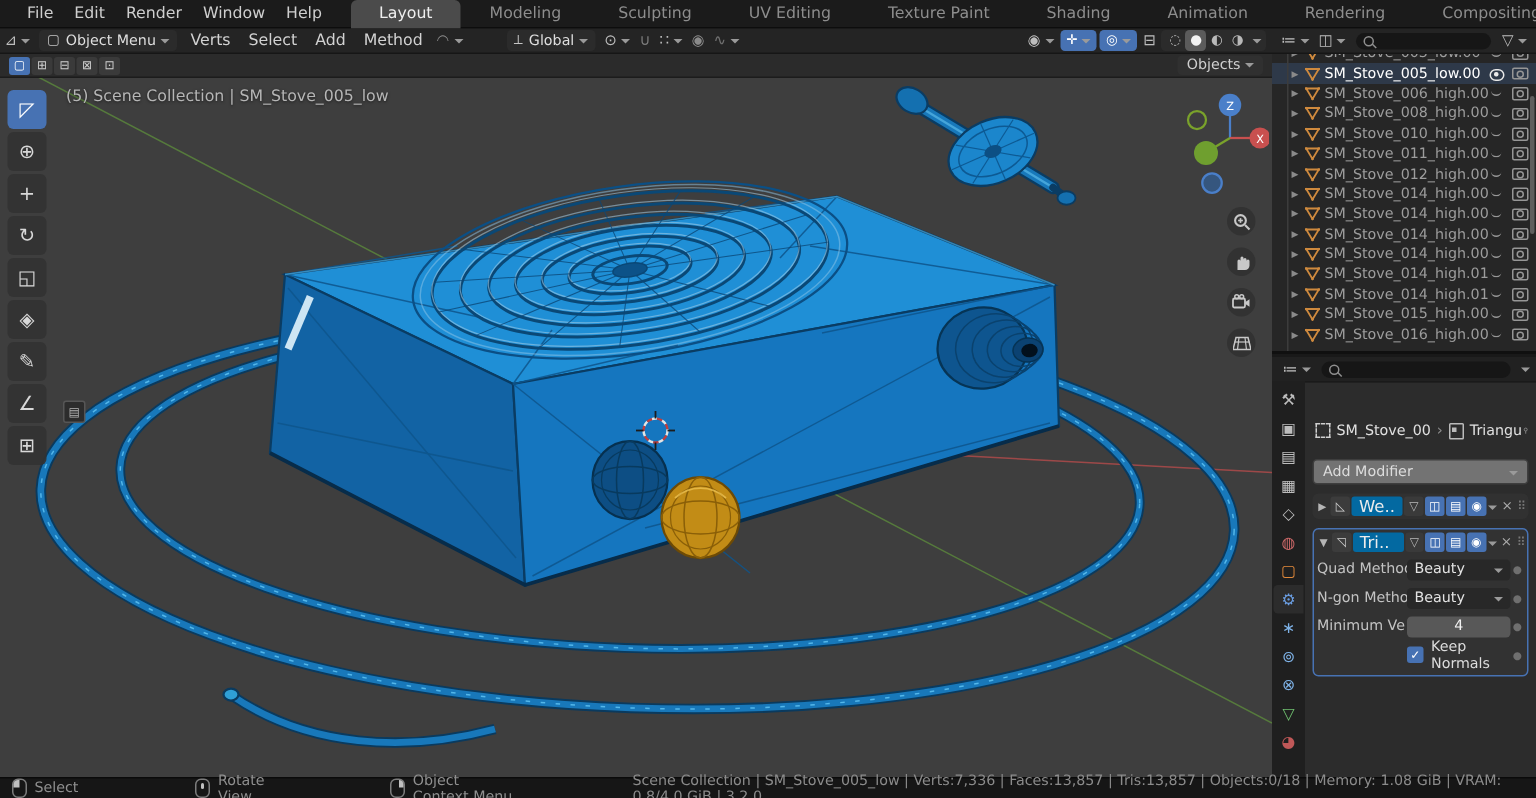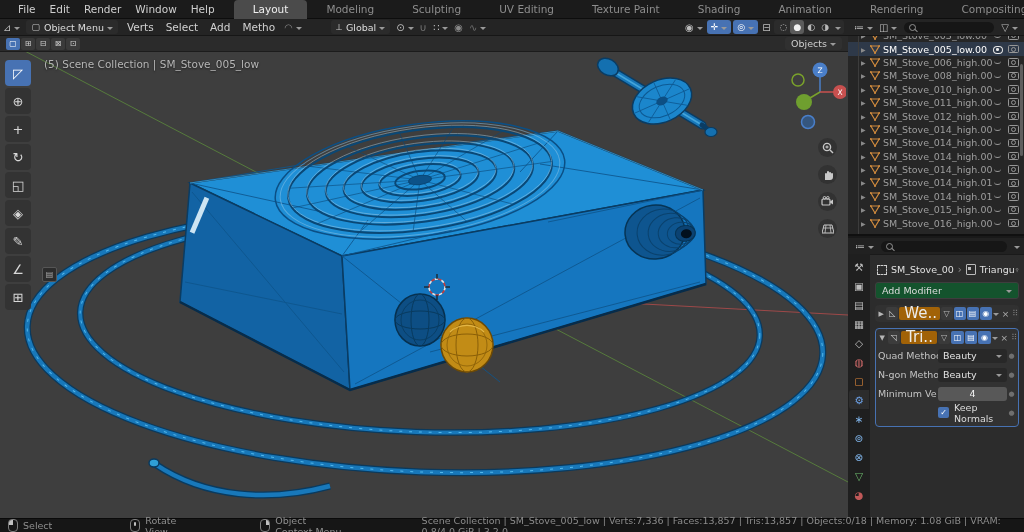--- a/index.html
+++ b/index.html
@@ -86,37 +86,37 @@
   #o-scroll{position:absolute;right:1px;top:28px;width:3px;height:92px;background:#5e5e5e;border-radius:2px;}
 
   
   #props{left:848px;top:236px;width:176px;height:282px;background:#2c2c2c;border-top:2px solid #191919;box-sizing:border-box;}
   #props-header{height:16px;background:#212121;display:flex;align-items:center;padding:0 4px;border-bottom:1px solid #1a1a1a;}
   #prop-tabs{position:absolute;left:0;top:16px;width:22px;bottom:0;background:#1f1f1f;display:flex;flex-direction:column;
              align-items:center;padding-top:3px;gap:0;}
   .ptab{width:20px;height:19px;display:flex;align-items:center;justify-content:center;font-size:10.5px;color:#c0c0c0;}
   .ptab.active{background:#2c2c2c;border-radius:3px 0 0 3px;}
   #props-content{position:absolute;left:22px;top:16px;right:0;bottom:0;padding:4px 5px;box-sizing:border-box;}
-  .crumb{display:flex;align-items:flex-end;height:17px;}
+  .crumb{display:flex;align-items:flex-start;height:17px;margin-top:24px;}
   .crumb .obj-icon{width:8px;height:8px;border:1px dashed #cfcfcf;margin:0 4px 0 2px;flex:none;}
   .crumb .lbl{color:#e0e0e0;font-size:9.5px;white-space:nowrap;}
   .crumb .sep{color:#8a8a8a;margin:0 4px;font-size:10px;}
   .crumb .mod-icon{width:8px;height:9px;border:1px solid #bbb;border-radius:1px;margin-right:4px;position:relative;flex:none;}
   .crumb .mod-icon::after{content:"";position:absolute;left:1.5px;top:1.5px;width:3px;height:3px;background:#bbb;}
   .pin{margin-left:auto;}
-  .btn-wide{height:15px;background:#14532d;border:1px solid #3e3e3e;border-radius:3px;display:flex;align-items:center;
+  .btn-wide{height:15px;background:#737373;border:1px solid #3e3e3e;border-radius:3px;display:flex;align-items:center;
             padding:0 6px;margin-top:7px;color:#dcdcdc;font-size:9.5px;}
   .btn-wide .car{margin-left:auto;}
   .mod-panel{background:#313131;border-radius:4px;margin-top:6px;padding:1px 2px;}
   .mod-panel.selected{border:1.5px solid #4772b3;background:#323232;}
   .mod-row{display:flex;align-items:center;height:15px;gap:1px;}
   .mod-exp{color:#b5b5b5;font-size:7px;width:9px;text-align:center;}
   .mod-icon-btn{width:13px;height:13px;background:#3c3c3c;border-radius:2px;color:#cdcdcd;font-size:8px;
                 display:flex;align-items:center;justify-content:center;}
-  .mod-name{background:#a16207;border-radius:2px;color:#ececec;font-size:15px;padding:0 5px;height:13px;line-height:13px;min-width:24px;}
+  .mod-name{background:#0369a1;border-radius:2px;color:#ececec;font-size:11px;padding:0 5px;height:13px;line-height:13px;min-width:24px;}
   .mtog{width:13px;height:13px;border-radius:2px;display:flex;align-items:center;justify-content:center;font-size:8px;
         background:#3a3a3a;color:#b8b8b8;}
   .mtog.blue{background:#4772b3;color:#fff;}
   .mod-x{color:#ababab;font-size:9px;padding:0 2px;}
   .mod-drag{color:#787878;font-size:8px;letter-spacing:-1px;}
   .field-row{display:flex;align-items:center;height:17px;margin-top:2px;}
   .field-label{width:60px;color:#c3c3c3;font-size:9.5px;flex:none;white-space:nowrap;overflow:hidden;}
   .field-widget{flex:1;height:14px;background:#282828;border-radius:3px;display:flex;align-items:center;padding:0 5px;color:#e3e3e3;font-size:9.5px;}
   .field-widget .car{margin-left:auto;}
   .field-widget.num{background:#585858;justify-content:center;color:#f2f2f2;}
@@ -177,21 +177,21 @@
   <div class="widget">
     <span class="glyph">▢</span>
     <span class="lbl">Object Menu</span>
     <span class="dd"></span>
   </div>
   <div style="display:flex;">
 
   <span class="hdr-menu">Verts</span>
       <span class="hdr-menu">Select</span>
       <span class="hdr-menu">Add</span>
-      <span class="hdr-menu">Metho</span>
+      <span class="hdr-menu">Method</span>
     </div>
   <span class="hdr-icon" style="color:#8a8a8a;">◠<span class="dd"></span></span>
   <div class="widget" style="margin-left:26px;">
     <span class="glyph">⟂</span>
     <span class="lbl">Global</span>
     <span class="dd"></span>
   </div>
   <span class="hdr-icon">⊙<span class="dd"></span></span>
   <span class="hdr-icon" style="color:#7c7c7c;">∪</span>
   <span class="hdr-icon">∷<span class="dd"></span></span>

